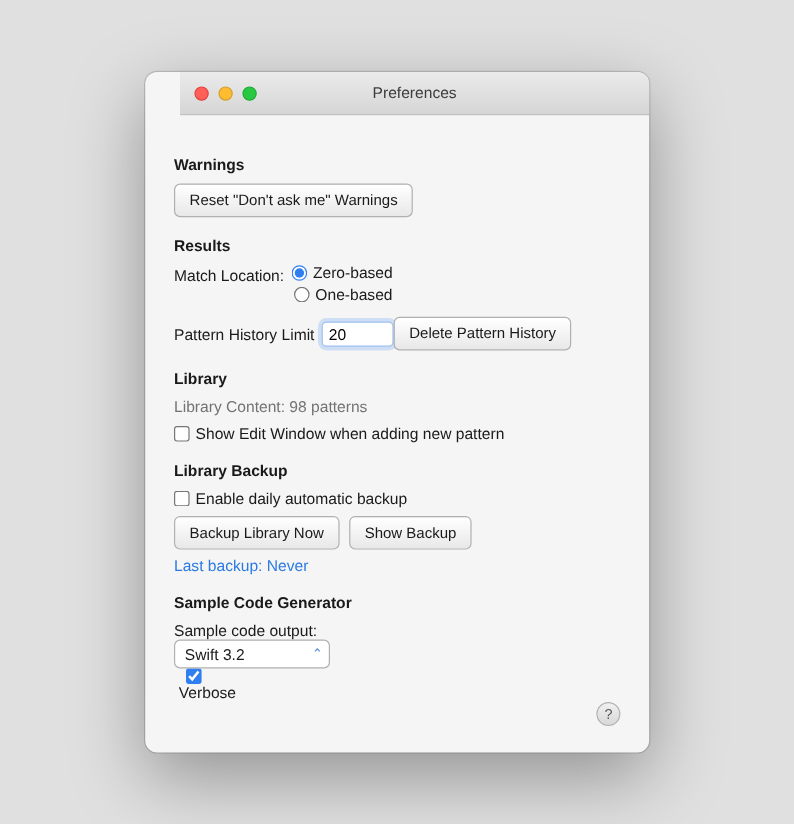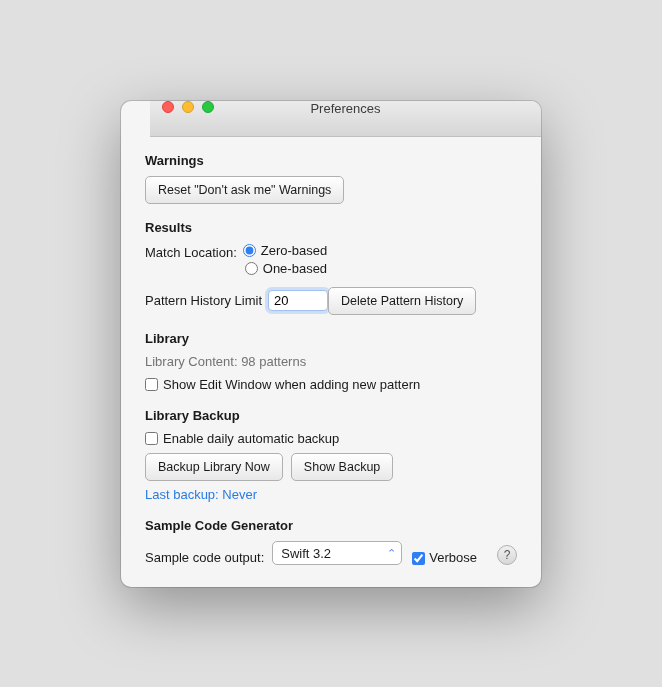--- a/index.html
+++ b/index.html
@@ -19,22 +19,22 @@
       background: #f5f5f5;
       border-radius: 10px;
       box-shadow: 0 20px 60px rgba(0,0,0,0.35), 0 0 0 1px rgba(0,0,0,0.15);
       overflow: hidden;
     }
     .titlebar {
       background: linear-gradient(to bottom, #ebebeb, #d6d6d6);
       border-bottom: 1px solid #c0c0c0;
       height: 36px;
       display: flex;
-      align-items: flex-start;
-      padding: 0 12px;
+      align-items: center;
+      padding: 16px 12px;
       position: relative;
       margin-left: 29px;
     }
     .traffic-lights {
       display: flex;
       gap: 8px;
       align-items: center;
     }
     .tl {
       width: 12px;
@@ -47,21 +47,21 @@
     .tl-max   { background: #28c840; border-color: #1faa38; }
     .title {
       position: absolute;
       left: 50%;
       transform: translateX(-50%);
       font-size: 13px;
       font-weight: 500;
       color: #3c3c3c;
     }
     .content {
-      padding: 16px 24px 22px 24px;
+      padding: 34px 24px 22px 24px;
     }
     .section-title {
       font-weight: 700;
       font-size: 13px;
       margin-bottom: 8px;
       margin-top: 16px;
       color: #1a1a1a;
     }
     .section-title:first-child { margin-top: 0; }
     .btn {
@@ -181,22 +181,23 @@
       cursor: pointer;
       margin-left: auto;
     }
     .last-backup {
       font-size: 13px;
       color: #2a7ae2;
       margin-top: 6px;
     }
     .sample-row {
       display: flex;
-      align-items: flex-end;
+      align-items: flex-start;
       margin-top: 6px;
+      flex-direction: column;
     }
     .sample-label {
       font-size: 13px;
       margin-right: 8px;
       white-space: nowrap;
     }
     .verbose-label {
       margin-left: 4px;
       font-size: 13px;
     }

